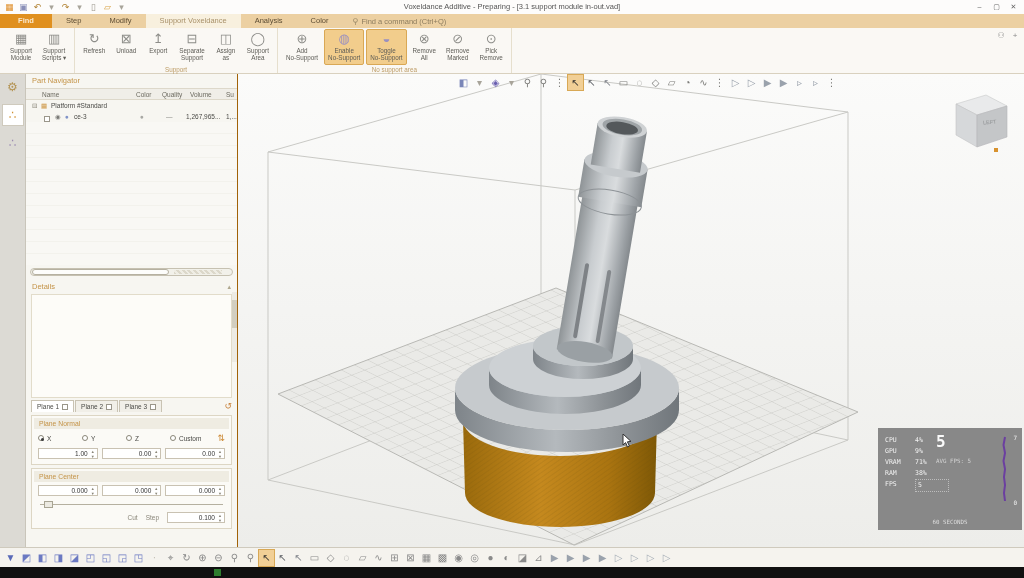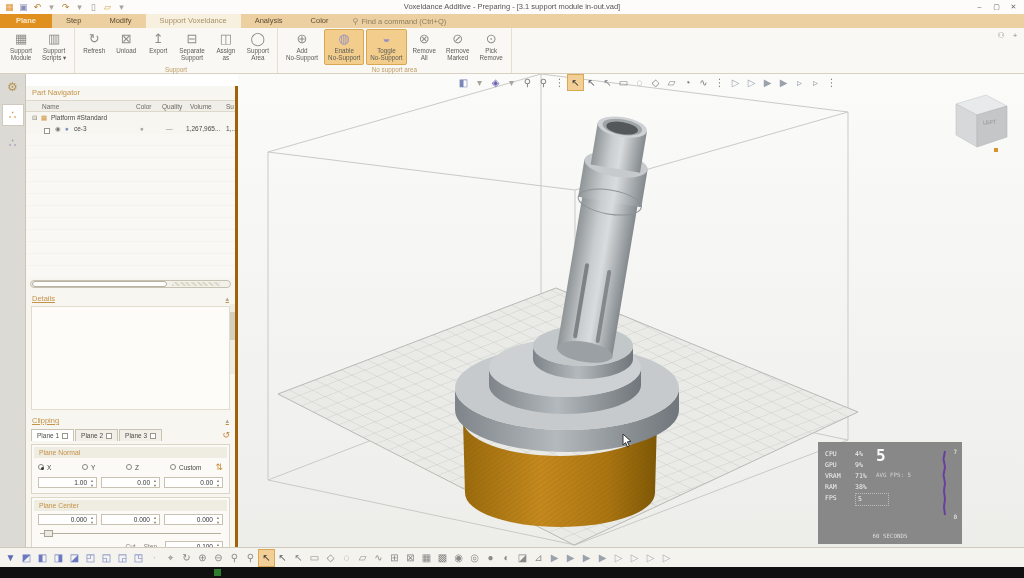--- a/index.html
+++ b/index.html
@@ -49,35 +49,35 @@
   .icn.sep { width:6px; color:#c2bdb2; font-size:8px; }
 
   
   .leftrail { position:absolute; left:0; top:74px; width:26px; height:473px; background:#dcdad4;
     border-right:1px solid #c9c5ba; display:flex; flex-direction:column; align-items:center; padding-top:3px; gap:8px; }
   .leftrail .icn { width:20px; height:20px; font-size:12px; }
   .leftrail .icn.active { background:#fff; outline:1px solid #cfcabd; }
 
   
   .sidepanel { position:absolute; left:26px; top:74px; width:212px; height:473px; background:#f7f6f1;
-    border-right:3px solid #a16207; font-size:6.5px; color:#4a4a46;margin-top:12px; }
+    border-right:1px solid #a16207; font-size:6.5px; color:#4a4a46; }
   .pn-title { height:14px; line-height:14px; padding-left:6px; color:#c49347; font-size:7.5px; }
   .pn-head { position:relative; height:12px; background:#f0eee8; border-top:1px solid #ddd8ca;
     border-bottom:1px solid #ddd8ca; color:#6c6a60; }
   .pn-head span, .pn-cell { position:absolute; top:0; line-height:11px; }
   .pn-row { position:relative; height:11px; }
   .pn-stripes { height:143px; background:repeating-linear-gradient(#f9f8f4 0 11px, #f3f2ec 11px 12px); }
   .chk { display:inline-block; width:6px; height:6px; border:1px solid #9a968a; background:#fff; vertical-align:-1px; }
   .hscroll { position:relative; height:8px; margin:3px 4px 0 4px; border:1px solid #c6c1b1; background:#f2f1ea; border-radius:4px; }
   .hscroll .thumb { position:absolute; left:1px; top:0px; width:68%; height:6px; background:#fdfdfb;
     border:1px solid #b6b1a1; border-radius:3px; }
   .hscroll .fill { position:absolute; right:10px; top:1px; width:24%; height:4px;
     background:repeating-linear-gradient(45deg,#dcd8ca 0 2px,#efede4 2px 4px); }
   .sec-head { height:12px; line-height:12px; padding:0 6px; color:#c49347; font-size:7.5px;
-    display:flex; justify-content:space-between; align-items:center; margin-top:5px;text-decoration:underline; }
+    display:flex; justify-content:space-between; align-items:center; margin-top:5px; }
   .sec-head .caret { color:#b0a88e; font-size:7px; }
   .details-box { height:104px; margin:1px 5px 0 5px; border:1px solid #e2dcca; background:#fdfcf8; }
   .ptabs { display:flex; align-items:center; padding:0 5px; margin-top:2px; gap:1px; }
   .ptab { display:flex; align-items:center; gap:3px; height:12px; padding:0 5px;
     border:1px solid #c9c3b3; background:#f1efe8; border-bottom:none; font-size:6.5px; }
   .ptab.on { background:#fff; }
   .preset { margin-left:auto; color:#c8823c; font-size:9px; }
   .fieldset { margin:3px 5px 0 5px; border:1px solid #ddd6c4; background:#fbfaf6; }
   .fs-head { height:11px; line-height:11px; margin:2px 2px 0 2px; padding-left:5px;
     background:#efece2; color:#c49347; font-size:6.8px; }
@@ -102,23 +102,23 @@
 
   
   .viewport { position:absolute; left:238px; top:74px; width:786px; height:473px;
     background:linear-gradient(#fbfbfa,#ededea); }
   .vp-toolbar { position:absolute; left:218px; top:1px; display:flex; align-items:center; gap:1px; z-index:5; }
   .vp-toolbar .icn { width:15px; height:15px; font-size:10px; color:#7b7b78; }
   .scene { position:absolute; left:0; top:0; }
   .cursor3d { position:absolute; left:384px; top:360px; z-index:4; }
 
   
-  .stats { position:absolute; left:580px; top:354px; width:144px; height:102px;
+  .stats { position:absolute; left:640px; top:354px; width:144px; height:102px;
     background:rgba(128,128,128,0.93); color:#f2f2f2; z-index:6;
-    font-family:"DejaVu Sans Mono", monospace; font-size:6.5px;margin-top:14px; }
+    font-family:"DejaVu Sans Mono", monospace; font-size:6.5px; }
   .stats .rows { position:absolute; left:7px; top:7px; line-height:11px; }
   .stats .rows div { display:flex; gap:4px; }
   .stats .rows .l { width:26px; }
   .stats .fpsbox { display:inline-block; min-width:34px; border:1px dotted #bdbdbd; padding:0 2px; }
   .stats .big { position:absolute; left:58px; top:4px; font-size:16px; font-weight:bold; color:#fafafa; }
   .stats .avg { position:absolute; left:58px; top:30px; font-size:5.8px; color:#d2d2d2; }
   .stats .gmax { position:absolute; right:5px; top:6px; font-size:6px; }
   .stats .gmin { position:absolute; right:5px; bottom:24px; font-size:6px; }
   .stats .graph { position:absolute; right:13px; top:8px; }
   .stats .dur { position:absolute; left:0; right:0; bottom:5px; text-align:center; font-size:5.8px; color:#dcdcdc; }
@@ -151,21 +151,21 @@
       </div>
     <div class="wtitle">Voxeldance Additive - Preparing - [3.1 support module in-out.vad]</div>
     <div class="wctrls">
       <span>–</span>
       <span>▢</span>
       <span>✕</span>
     </div>
   </div>
 
   <div class="tabbar">
-    <div class="tab-file">Plane</div>
+    <div class="tab-file">Find</div>
     <div class="tab">Step</div>
     <div class="tab">Modify</div>
     <div class="tab active">Support Voxeldance</div>
     <div class="tab">Analysis</div>
     <div class="tab">Color</div>
     <div class="cmdsearch">
       <span class="mag">⚲</span>
       <span>Find a command (Ctrl+Q)</span>
     </div>
   </div>
@@ -302,24 +302,20 @@
 
     <div class="sec-head">
       <span>Details</span>
       <span class="caret">▴</span>
     </div>
     <div class="details-box"></div>
     <div class="vscroll">
         <div class="vthumb"></div>
       </div>
 
-    <div class="sec-head">
-      <span>Clipping</span>
-      <span class="caret">▴</span>
-    </div>
 
     <div class="ptabs">
       <div class="ptab on">
         <span>Plane 1</span>
           <span class="chk"></span>
       </div>
       <div class="ptab">
         <span>Plane 2</span>
           <span class="chk"></span>
       </div>

